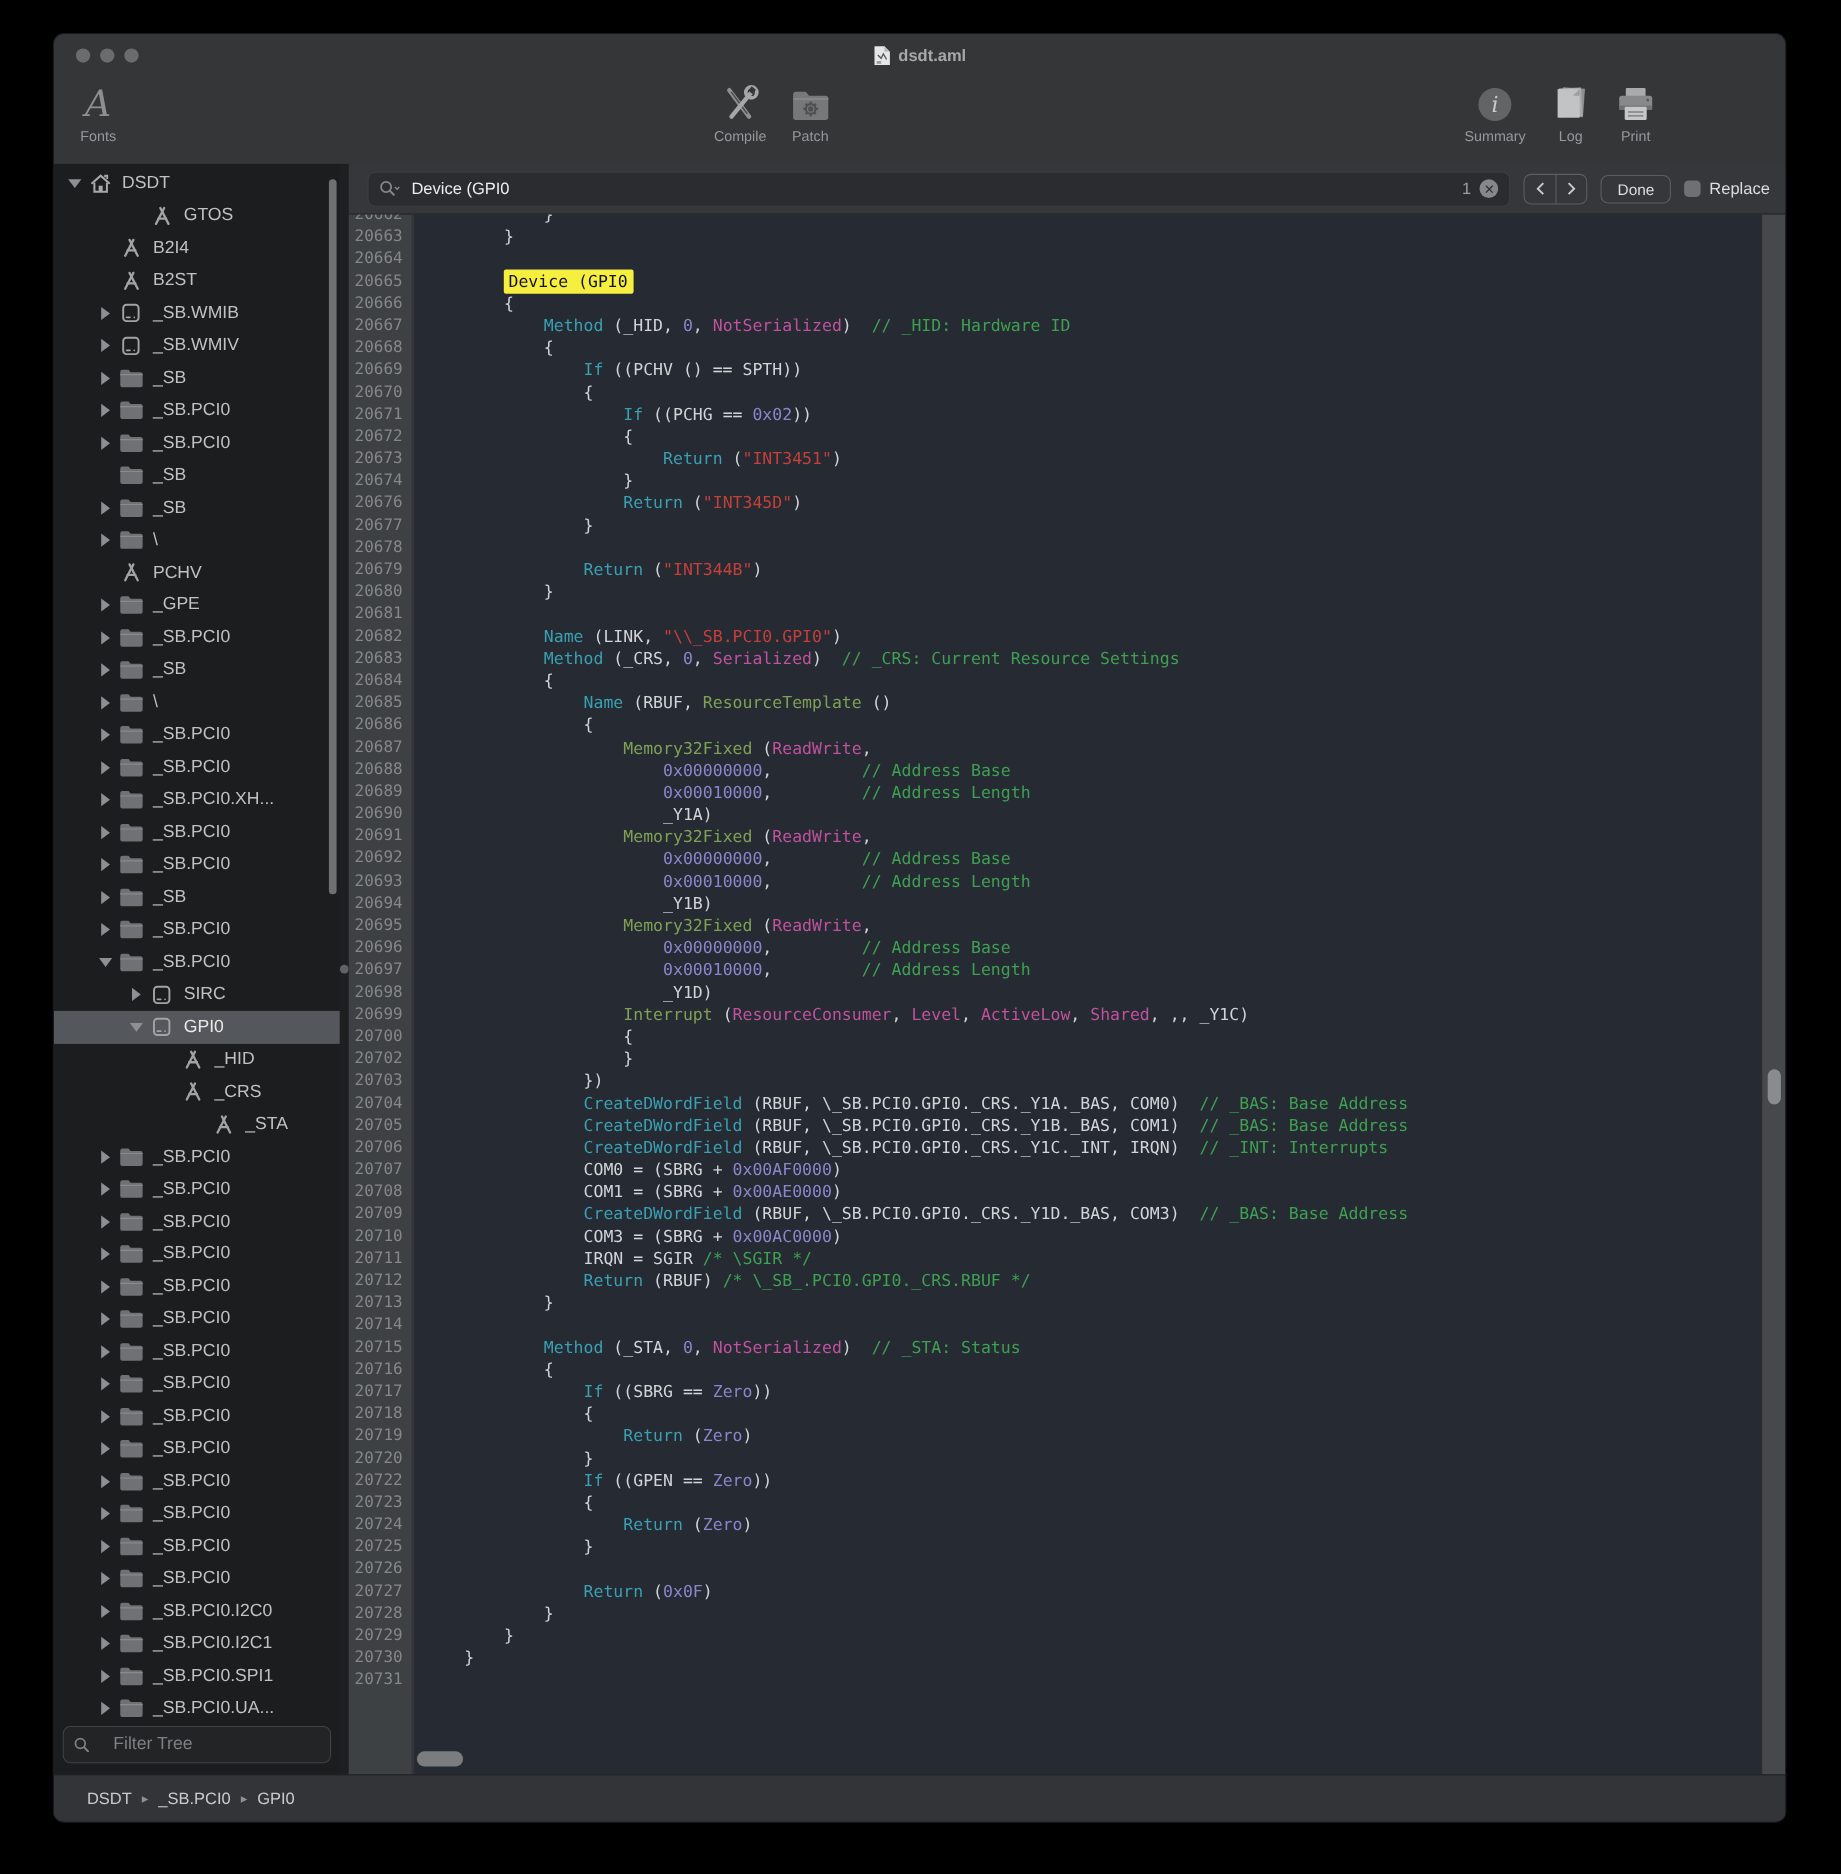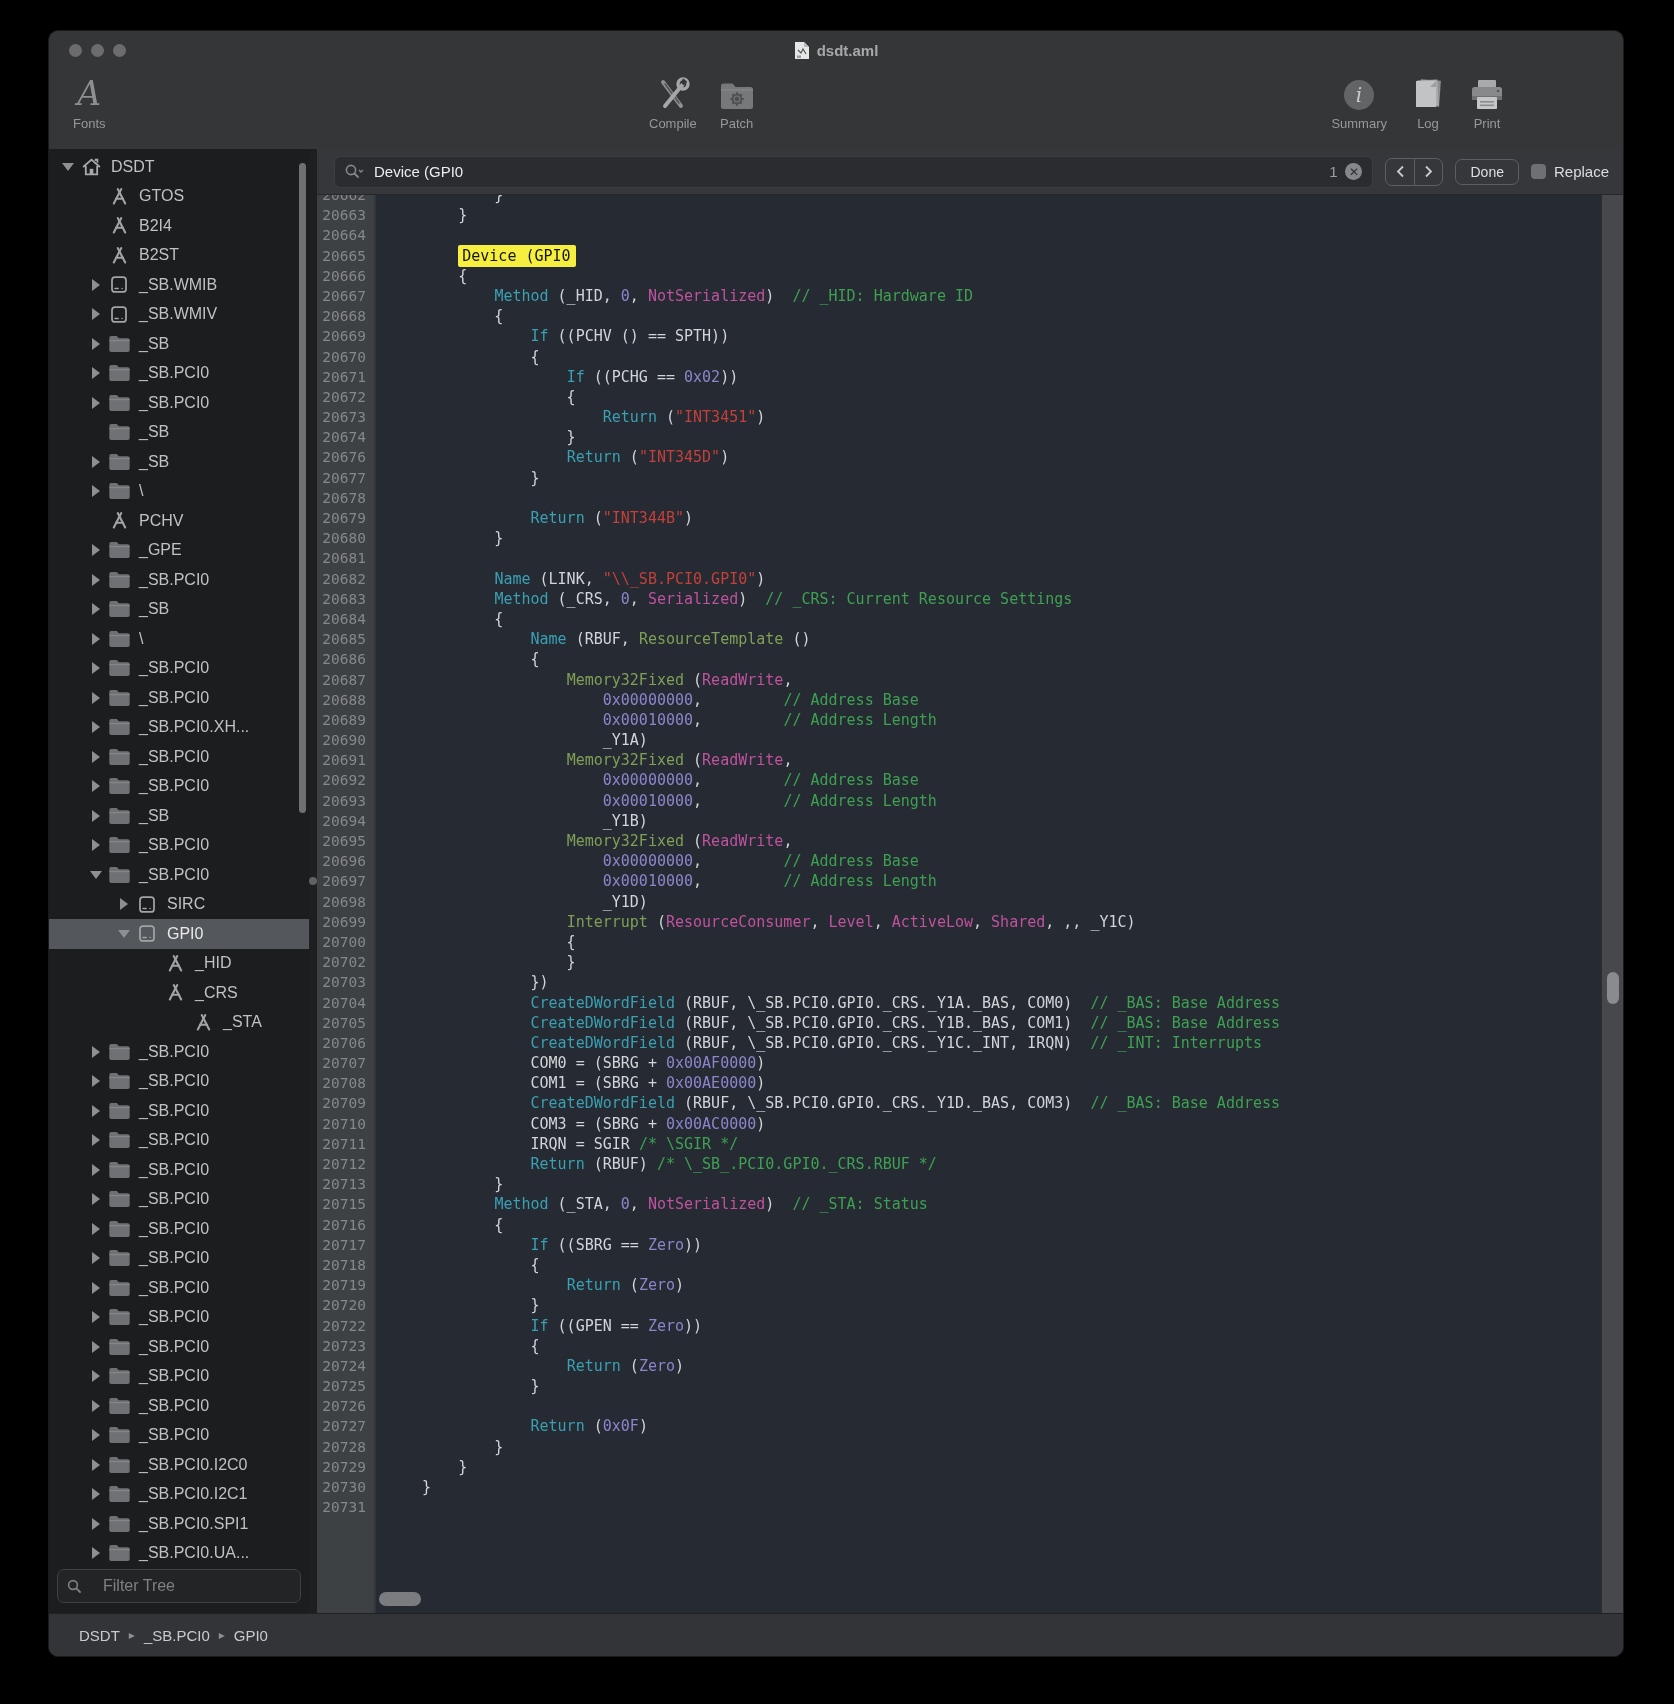--- a/index.html
+++ b/index.html
@@ -182,21 +182,21 @@
             <span class="row-icn">
               <svg width="23" height="22" viewBox="0 0 24 24">
                 <path d="M3.5 11.5 L12 4 L20.5 11.5" fill="none" stroke="#A8A9AB" stroke-width="2" stroke-linecap="round"></path>
                 <path d="M16.5 5.5 v-1.5 h2 v3.3" fill="none" stroke="#A8A9AB" stroke-width="1.8"></path>
                 <path d="M5.8 11 V20 H18.2 V11" fill="none" stroke="#A8A9AB" stroke-width="2"></path>
                 <rect x="10" y="14" width="4" height="6" fill="#A8A9AB"></rect>
               </svg>
             </span>
             <span>DSDT</span>
           </div>
-          <div class="side-row" style="padding-left: 38px;">
+          <div class="side-row" style="padding-left: 38px; margin-left: 28px;">
             <span class="disc"></span>
             <span class="row-icn">
               <svg width="21" height="21" viewBox="0 0 24 24">
                 <g stroke="#A2A3A5" stroke-width="2.4" stroke-linecap="round" fill="none">
                   <path d="M5.5 20 L14 3.5"></path>
                   <path d="M18.5 20 L10 3.5"></path>
                   <path d="M8 14.5 H16"></path>
                 </g>
               </svg>
             </span>
@@ -859,20 +859,21 @@
             <div class="code-line"><span class="ln">20704</span><span class="src"><span class="tok-p">                </span><span class="tok-k">CreateDWordField</span><span class="tok-p"> (RBUF, \_SB.PCI0.GPI0._CRS._Y1A._BAS, COM0)  </span><span class="tok-c">// _BAS: Base Address</span></span></div>
             <div class="code-line"><span class="ln">20705</span><span class="src"><span class="tok-p">                </span><span class="tok-k">CreateDWordField</span><span class="tok-p"> (RBUF, \_SB.PCI0.GPI0._CRS._Y1B._BAS, COM1)  </span><span class="tok-c">// _BAS: Base Address</span></span></div>
             <div class="code-line"><span class="ln">20706</span><span class="src"><span class="tok-p">                </span><span class="tok-k">CreateDWordField</span><span class="tok-p"> (RBUF, \_SB.PCI0.GPI0._CRS._Y1C._INT, IRQN)  </span><span class="tok-c">// _INT: Interrupts</span></span></div>
             <div class="code-line"><span class="ln">20707</span><span class="src"><span class="tok-p">                COM0 = (SBRG + </span><span class="tok-n">0x00AF0000</span><span class="tok-p">)</span></span></div>
             <div class="code-line"><span class="ln">20708</span><span class="src"><span class="tok-p">                COM1 = (SBRG + </span><span class="tok-n">0x00AE0000</span><span class="tok-p">)</span></span></div>
             <div class="code-line"><span class="ln">20709</span><span class="src"><span class="tok-p">                </span><span class="tok-k">CreateDWordField</span><span class="tok-p"> (RBUF, \_SB.PCI0.GPI0._CRS._Y1D._BAS, COM3)  </span><span class="tok-c">// _BAS: Base Address</span></span></div>
             <div class="code-line"><span class="ln">20710</span><span class="src"><span class="tok-p">                COM3 = (SBRG + </span><span class="tok-n">0x00AC0000</span><span class="tok-p">)</span></span></div>
             <div class="code-line"><span class="ln">20711</span><span class="src"><span class="tok-p">                IRQN = SGIR </span><span class="tok-c">/* \SGIR */</span></span></div>
             <div class="code-line"><span class="ln">20712</span><span class="src"><span class="tok-p">                </span><span class="tok-k">Return</span><span class="tok-p"> (RBUF) </span><span class="tok-c">/* \_SB_.PCI0.GPI0._CRS.RBUF */</span></span></div>
             <div class="code-line"><span class="ln">20713</span><span class="src"><span class="tok-p">            }</span></span></div>
+            <div class="code-line"><span class="ln">20714</span><span class="src"></span></div>
             <div class="code-line"><span class="ln">20715</span><span class="src"><span class="tok-p">            </span><span class="tok-k">Method</span><span class="tok-p"> (_STA, </span><span class="tok-n">0</span><span class="tok-p">, </span><span class="tok-e">NotSerialized</span><span class="tok-p">)  </span><span class="tok-c">// _STA: Status</span></span></div>
             <div class="code-line"><span class="ln">20716</span><span class="src"><span class="tok-p">            {</span></span></div>
             <div class="code-line"><span class="ln">20717</span><span class="src"><span class="tok-p">                </span><span class="tok-k">If</span><span class="tok-p"> ((SBRG == </span><span class="tok-n">Zero</span><span class="tok-p">))</span></span></div>
             <div class="code-line"><span class="ln">20718</span><span class="src"><span class="tok-p">                {</span></span></div>
             <div class="code-line"><span class="ln">20719</span><span class="src"><span class="tok-p">                    </span><span class="tok-k">Return</span><span class="tok-p"> (</span><span class="tok-n">Zero</span><span class="tok-p">)</span></span></div>
             <div class="code-line"><span class="ln">20720</span><span class="src"><span class="tok-p">                }</span></span></div>
             <div class="code-line"><span class="ln">20722</span><span class="src"><span class="tok-p">                </span><span class="tok-k">If</span><span class="tok-p"> ((GPEN == </span><span class="tok-n">Zero</span><span class="tok-p">))</span></span></div>
             <div class="code-line"><span class="ln">20723</span><span class="src"><span class="tok-p">                {</span></span></div>
             <div class="code-line"><span class="ln">20724</span><span class="src"><span class="tok-p">                    </span><span class="tok-k">Return</span><span class="tok-p"> (</span><span class="tok-n">Zero</span><span class="tok-p">)</span></span></div>
             <div class="code-line"><span class="ln">20725</span><span class="src"><span class="tok-p">                }</span></span></div>

